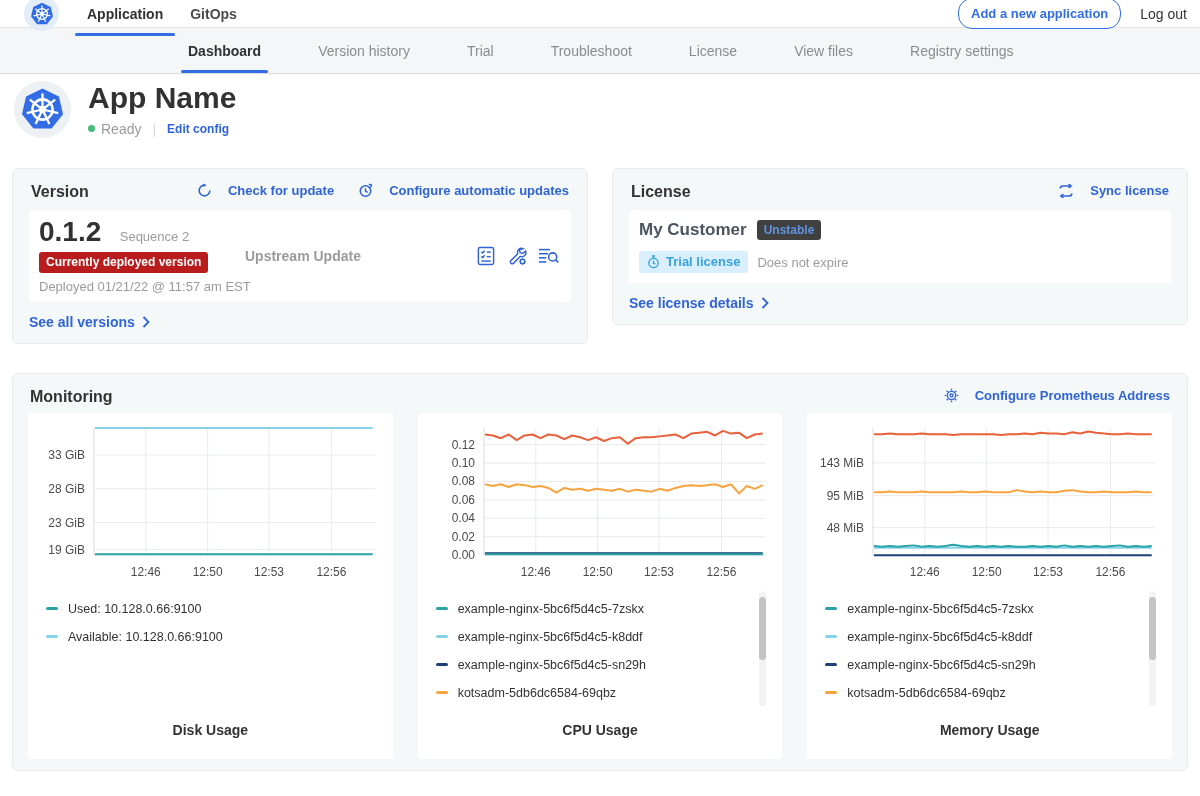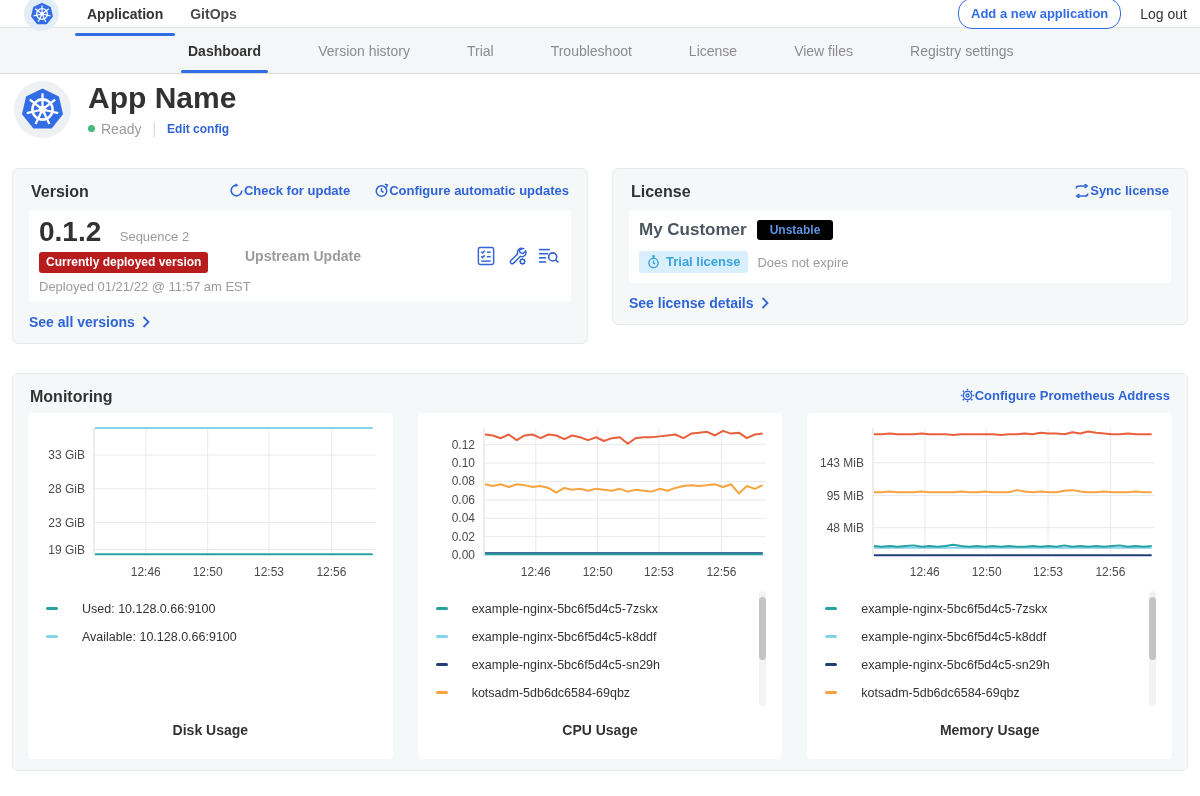--- a/index.html
+++ b/index.html
@@ -25,43 +25,43 @@
   .status-row { display:flex; align-items:center; font-size:14px; color:#9b9b9b; margin-top:7px; }
   .dot { width:7px; height:7px; border-radius:50%; background:#44bb77; margin-right:6px; }
   .divider { color:#d7d7d7; margin:0 11px; }
   .edit-config { color:#3064d6; font-weight:700; font-size:12px; cursor:pointer; }
   .cards-row { display:flex; gap:24px; margin-top:30px; align-items:flex-start; }
   .card { background:#f4f8f9; border:1px solid #e7ebec; border-radius:6px; padding:12px 16px 12px; }
   .half { flex:1; }
   .card-header { display:flex; align-items:flex-start; justify-content:space-between; padding:2px 2px 9px 2px; }
   .card-h2 { font-size:16px; font-weight:700; margin:0; }
   .hlinks { display:flex; gap:24px; }
-  .hlink { color:#3064d6; font-weight:700; font-size:13px; display:flex; align-items:center; gap:0; cursor:pointer; }
+  .hlink { color:#3064d6; font-weight:700; font-size:13px; display:flex; align-items:center; gap:16px; cursor:pointer; }
   .white-box { background:#fff; border-radius:4px; padding:8px 10px; }
   .ver-box { display:flex; align-items:center; }
   .ver-left { width:206px; flex:none; }
   .ver-num { font-size:28px; font-weight:700; line-height:1; }
   .seq { font-size:13px; color:#9b9b9b; margin-left:14px; }
   .badge-green { display:inline-block; background:#b91c1c; color:#fff; font-size:12px; font-weight:700; padding:3px 7px 4px; border-radius:3px; margin-top:6px; white-space:nowrap; }
   .deployed { font-size:13px; color:#9b9b9b; margin-top:6px; white-space:nowrap; }
   .ver-mid { color:#9b9b9b; font-weight:700; font-size:14px; flex:1; }
   .ver-icons { display:flex; gap:9px; align-items:center; }
   .see-link { display:inline-flex; align-items:center; color:#3064d6; font-weight:700; font-size:14px; margin-top:12px; gap:7px; cursor:pointer; }
   .cust-row { display:flex; align-items:center; gap:10px; margin-top:2px; }
   .cust-name { font-size:17px; font-weight:700; color:#4a555f; }
-  .badge-channel { background:#000000; color:#5e93e0; font-size:12px; font-weight:600; padding:3px 13px; border-radius:3px; }
+  .badge-channel { background:#404040; color:#5e93e0; font-size:12px; font-weight:600; padding:3px 7px; border-radius:3px; }
   .lic-row2 { display:flex; align-items:center; gap:9px; margin-top:11px; margin-bottom:2px; }
   .badge-trial { background:#d9effd; color:#38a3dc; font-size:13px; font-weight:700; padding:3px 8px 4px; border-radius:3px; display:inline-flex; gap:6px; align-items:center; }
   .expiry { font-size:13px; color:#9b9b9b; }
   .monitoring { margin-top:29px; padding:14px 15px 11px; }
   .monitoring .card-header { padding:0 2px 7px 2px; }
   .charts-row { display:flex; gap:25px; }
   .chart-card { background:#fff; border-radius:4px; flex:1; position:relative; padding:2px 0 21px; }
   .legend { margin:19px 0 0 18px; position:relative; height:114px; }
-  .legend-item { display:flex; align-items:center; gap:24px; margin-bottom:14px; font-size:12.5px; color:#323232; }
+  .legend-item { display:flex; align-items:center; gap:10px; margin-bottom:14px; font-size:12.5px; color:#323232; }
   .dash { width:12px; height:3px; border-radius:2px; flex:none; }
   .chart-title { text-align:center; font-weight:700; font-size:14px; margin-top:6px; }
   .scrollbar { position:absolute; right:16px; top:-11px; width:7px; height:115px; background:#f3f3f3; border-radius:4px; }
   .scroll-thumb { position:absolute; top:6px; left:0; width:7px; height:63px; background:#c4c4c4; border-radius:4px; }
   .chart-svg { display:block; width:100%; }
 </style>
 </head>
 <body>
 
 <header class="topbar">

